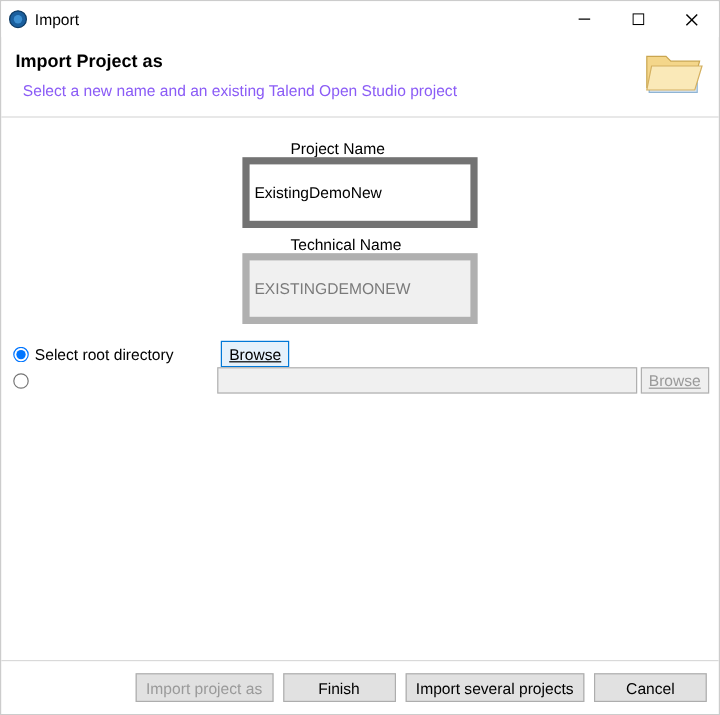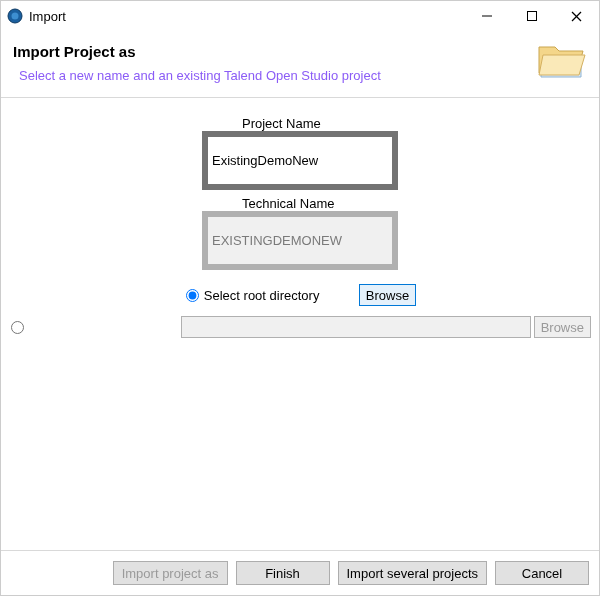--- a/index.html
+++ b/index.html
@@ -92,22 +92,20 @@
       background: #f0f0f0;
       color: #7a7a7a;
       border-color: #b0b0b0;
     }
     .radio-section {
       margin-top: 14px;
     }
     .radio-row {
       display: flex;
       align-items: center;
-      margin-bottom: 10px;
-      justify-content: center;
     }
     .radio-wrap {
       display: flex;
       align-items: center;
       width: 172px;
       padding-left: 2px;
     }
     .radio-wrap input[type="radio"] {
       margin: 0 5px 0 0;
     }
@@ -123,20 +121,21 @@
       border-color: #b0b0b0;
     }
     .browse-btn {
       margin-left: 3px;
       height: 22px;
       border: 1px solid #0078d7;
       background: #e5f1fb;
       padding: 0 6px;
       font-size: 13px;
       cursor: pointer;
+      text-decoration: underline;
     }
     .browse-btn.disabled {
       border-color: #b0b0b0;
       background: #efefef;
       color: #9a9a9a;
       cursor: default;
     }
     .divider {
       height: 1px;
       background: #d9d9d9;

